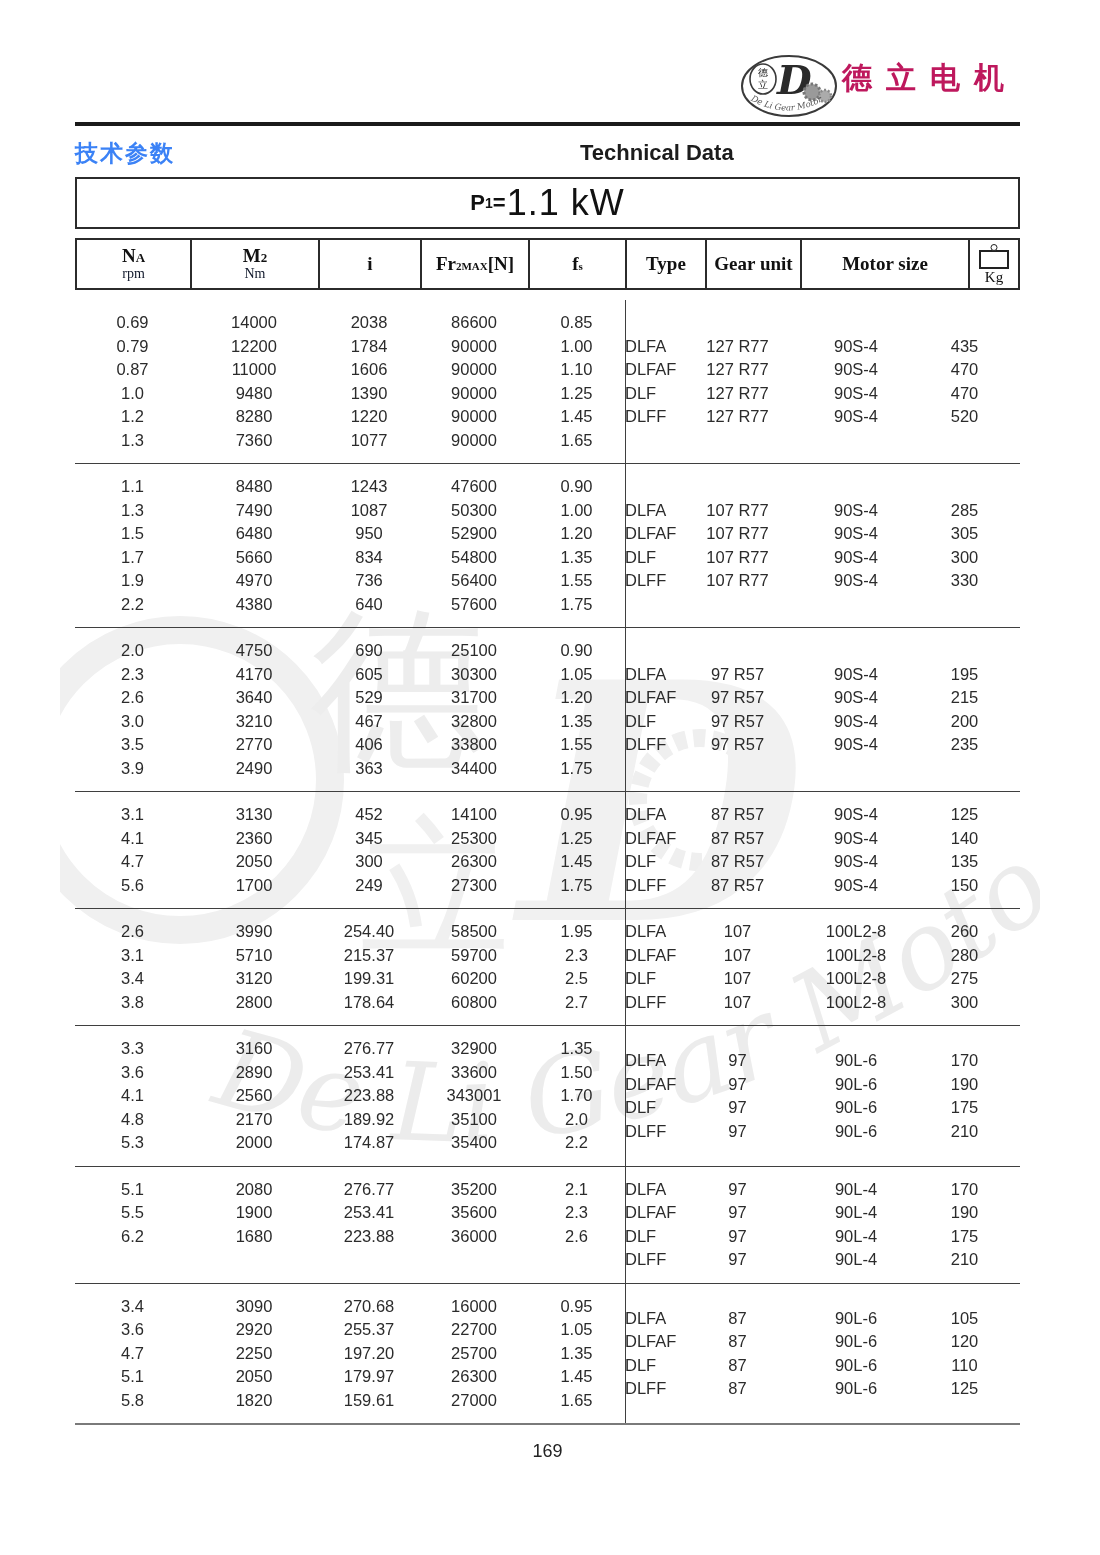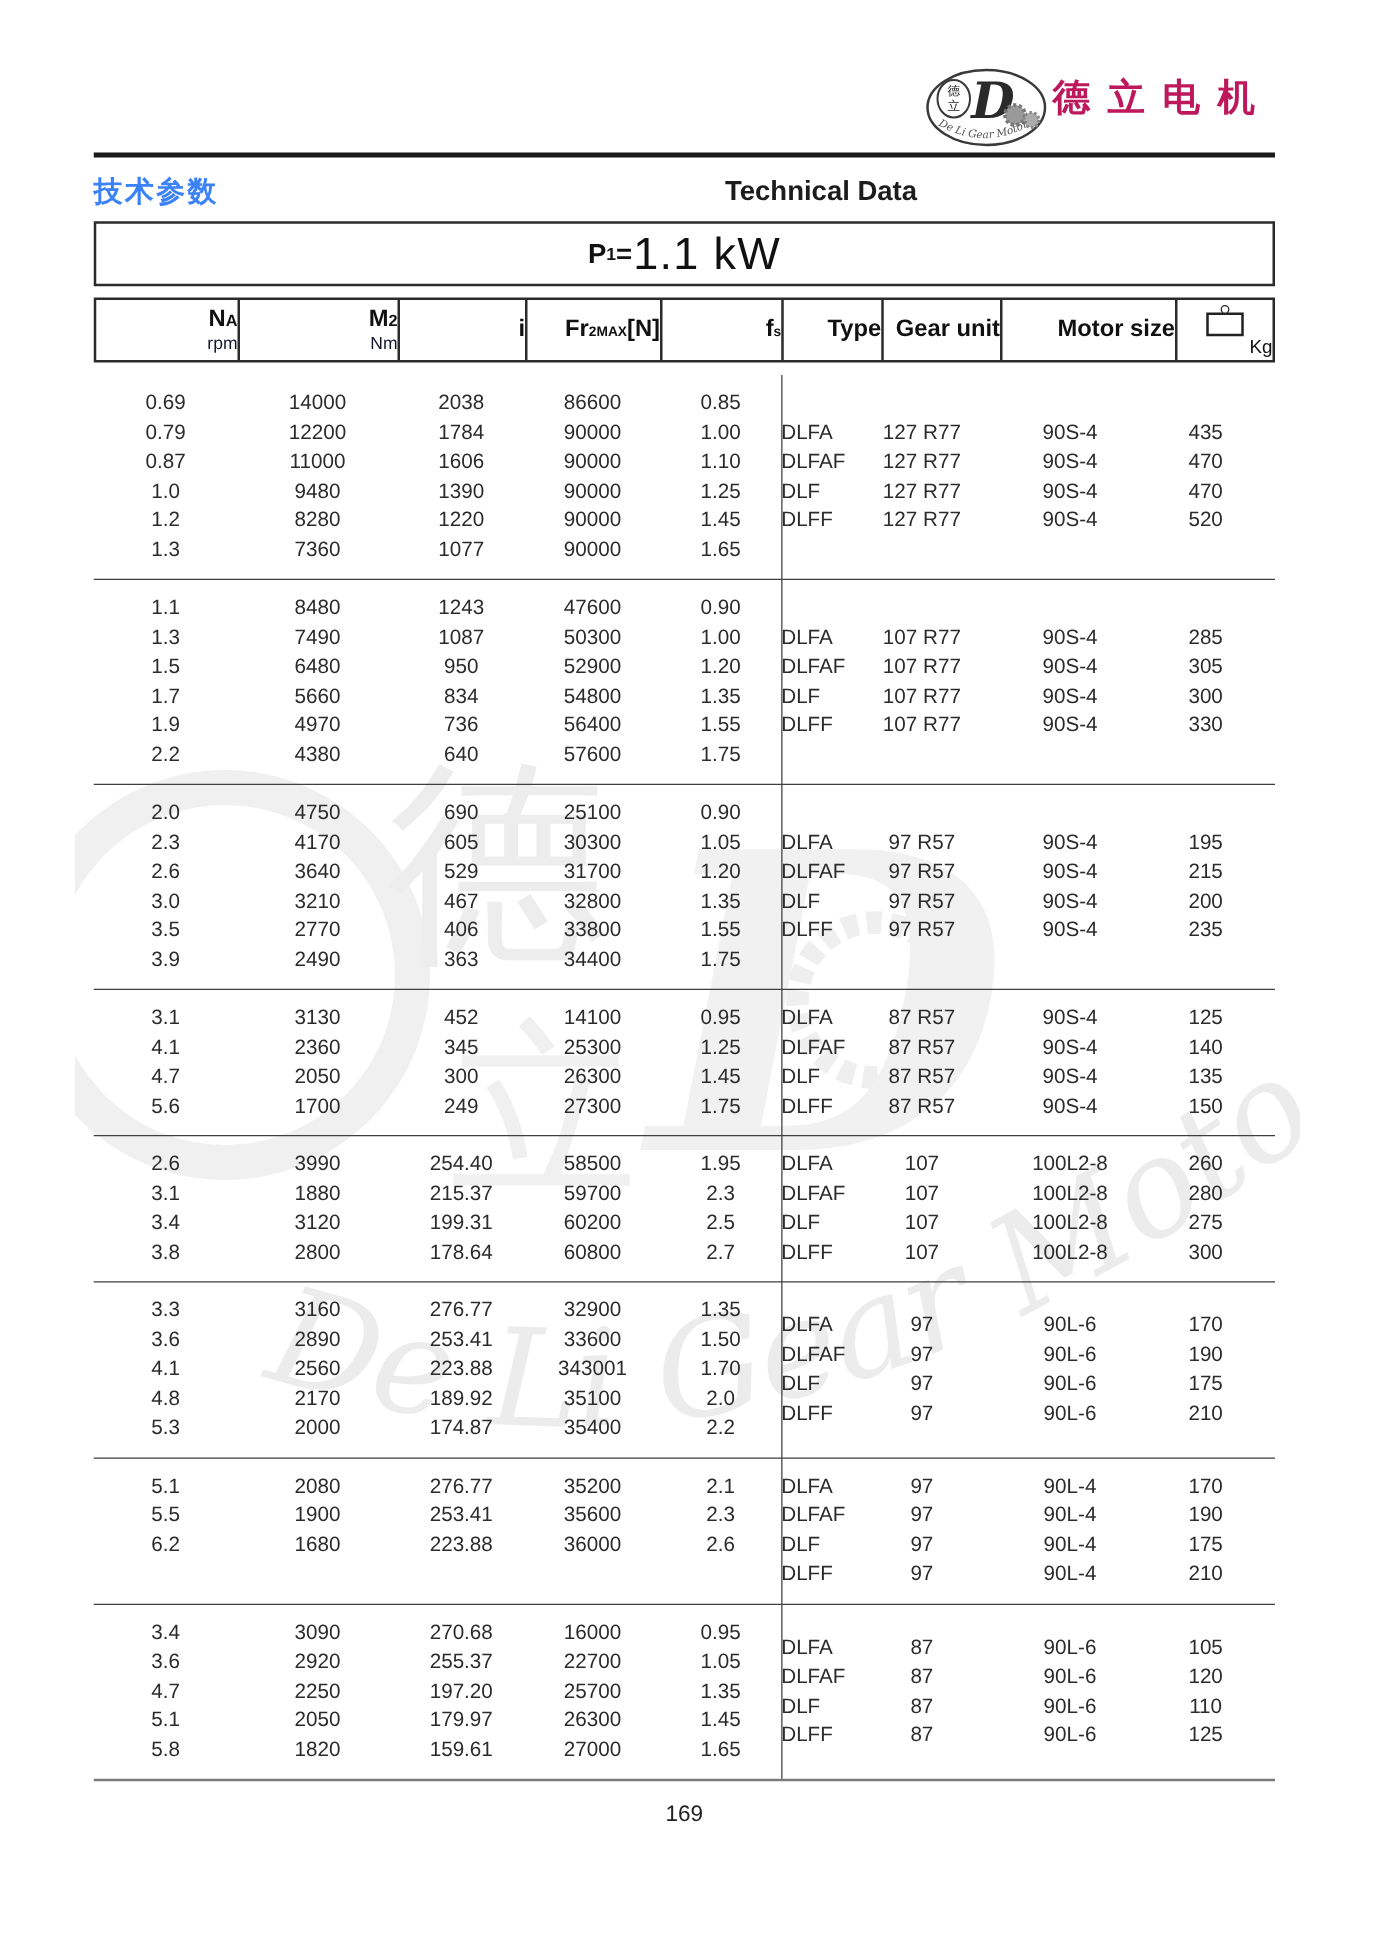--- a/index.html
+++ b/index.html
@@ -14,24 +14,24 @@
   .section-en{position:absolute;left:580px;top:140px;font-size:22px;font-weight:bold;color:#1c1c1c;}
   .title-box{position:absolute;left:75px;top:177px;width:945px;height:52px;border:2px solid #2b2b2b;
              box-sizing:border-box;display:flex;align-items:center;justify-content:center;background:transparent;}
   .title-box .p{font-size:22px;font-weight:bold;color:#111;}
   .title-box .psub{font-size:14px;font-weight:bold;color:#111;}
   .title-box .val{font-size:36px;font-weight:normal;color:#111;letter-spacing:1px;margin-left:1px;}
   
   .colhead{position:absolute;left:75px;top:238px;width:945px;height:52px;border:2px solid #2b2b2b;
            box-sizing:border-box;display:flex;}
   .hcell{border-right:2px solid #2b2b2b;box-sizing:border-box;display:flex;flex-direction:column;
-         align-items:flex-end;justify-content:center;font-weight:bold;font-size:19px;color:#111;line-height:1.05;}
+         align-items:center;justify-content:center;font-weight:bold;font-size:19px;color:#111;line-height:1.05;font-family:Liberation Serif, serif;}
   .hcell:last-child{border-right:none;flex:1;}
   .hc0{width:115px}.hc1{width:128px}.hc2{width:102px}.hc3{width:108px}.hc4{width:97px}
-  .hc5{width:80px}.hc6{width:95px}.hc7{width:140px}
+  .hc5{width:80px}.hc6{width:95px}.hc7{width:168px}
   .hcell .unit{font-weight:normal;font-size:14px;margin-top:1px;color:#0f172a;}
   .hsub{font-size:13px;}
   .hsub2{font-size:11px;}
   .weight-icon{width:26px;height:15px;border:2px solid #222;position:relative;margin:7px auto 1px auto;background:#fff;}
   .weight-icon::before{content:'';position:absolute;top:-8px;left:50%;transform:translateX(-50%);
         width:5px;height:5px;border:1.5px solid #222;border-radius:50%;background:#fff;}
   .kg-label{font-weight:normal;font-size:15px;}
   
   .tbody-wrap{position:absolute;left:75px;top:300px;width:945px;}
   .groups{position:relative;border-bottom:2.5px solid #7a7a7a;}
@@ -414,21 +414,21 @@
           <div class="gleft">
             <div class="trow">
               <span class="cell c0">2.6</span>
               <span class="cell c1">3990</span>
               <span class="cell c2">254.40</span>
               <span class="cell c3">58500</span>
               <span class="cell c4">1.95</span>
             </div>
             <div class="trow">
               <span class="cell c0">3.1</span>
-              <span class="cell c1">1880</span>
+              <span class="cell c1">5710</span>
               <span class="cell c2">215.37</span>
               <span class="cell c3">59700</span>
               <span class="cell c4">2.3</span>
             </div>
             <div class="trow">
               <span class="cell c0">3.4</span>
               <span class="cell c1">3120</span>
               <span class="cell c2">199.31</span>
               <span class="cell c3">60200</span>
               <span class="cell c4">2.5</span>

